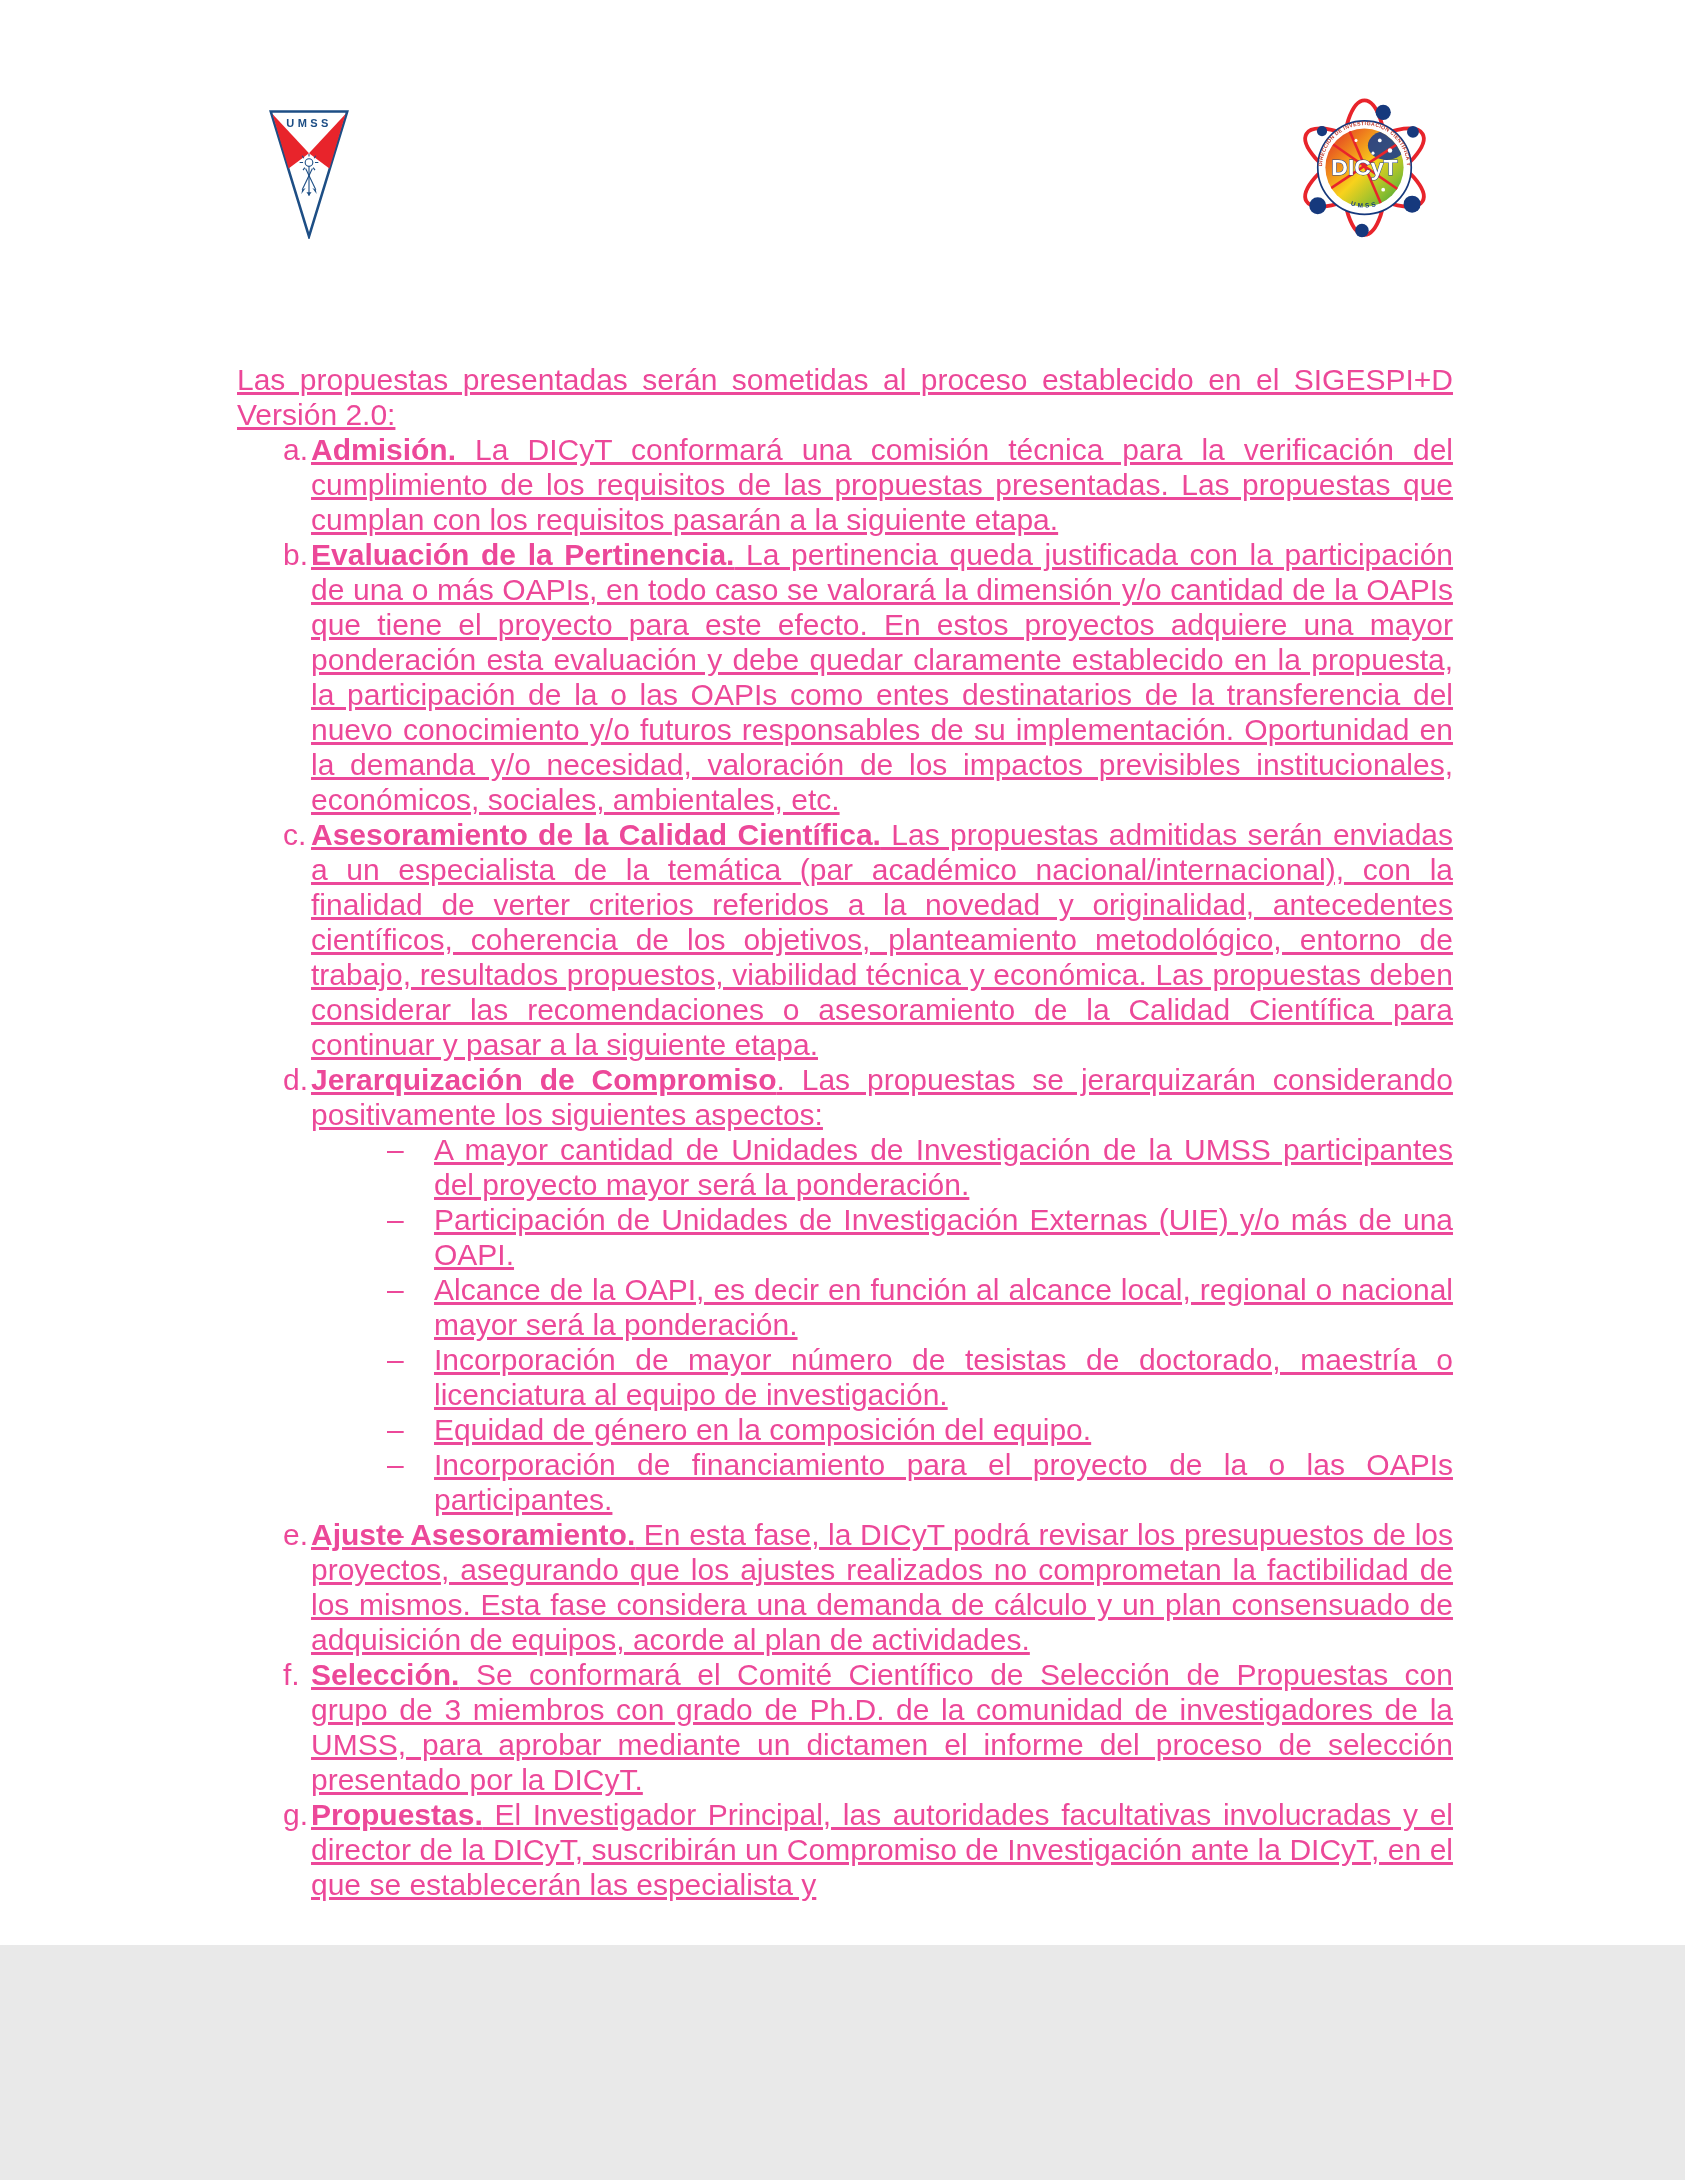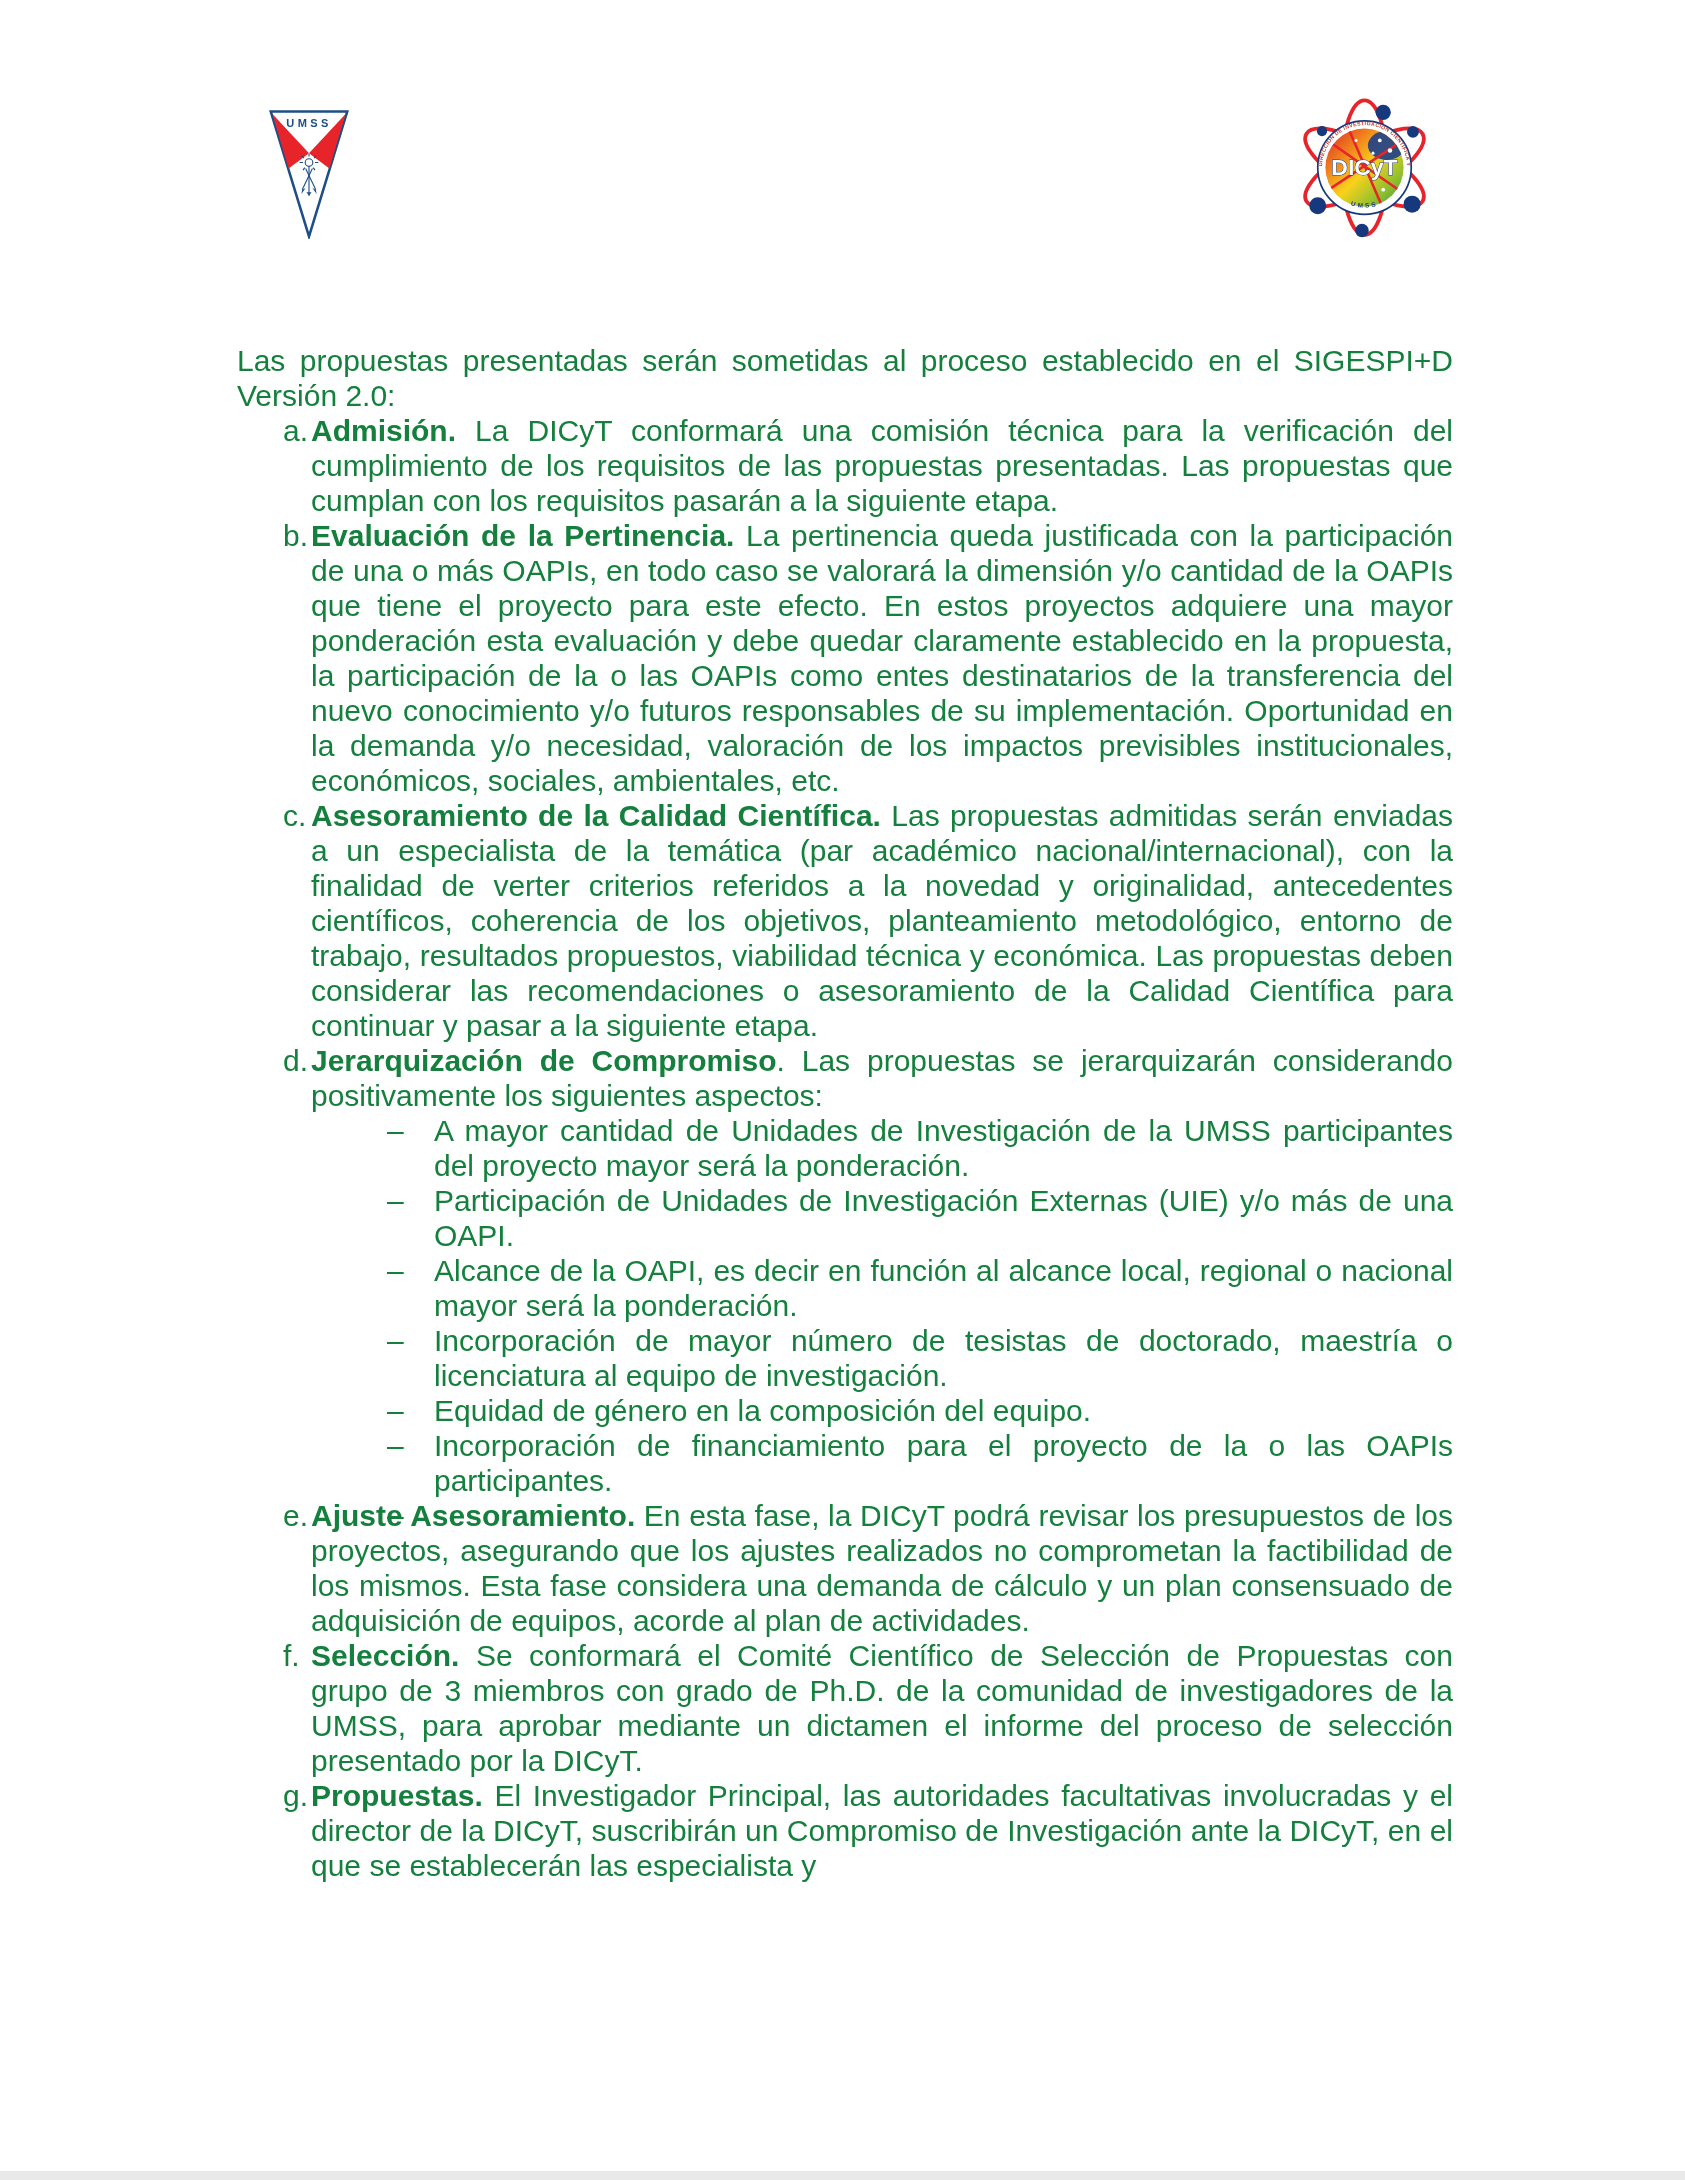--- a/index.html
+++ b/index.html
@@ -1,33 +1,34 @@
 <!DOCTYPE html>
 <html style="font-size:13.6px"><head>
 <meta charset="utf-8">
 <style>
   html,body { margin:0; padding:0; background:#e9e9e9; }
   .page {
     position:relative;
-    width:1686px; height:2171px;
+    width:1686px; height:1945px;
     background:#ffffff;
     font-family:"Liberation Sans", sans-serif;
-    color:#15803d;
+    color:#ec4899;
     overflow:hidden;
   }
   .logo { position:absolute; }
   .logo-umss  { left:268px; top:109px; width:82px;  height:130px; }
   .logo-dicyt { left:1288px; top:89px; width:153px; height:158px; }
 
   .content {
     position:absolute;
-    left:237px; top:343px; width:1216px;
+    left:237px; top:362px; width:1216px;
     font-size:30px; line-height:35px;
     text-align:justify;
     text-justify:inter-word;
+    text-decoration:underline;
   }
   .content p { margin:0; }
   .b { font-weight:bold; }
 
   .item { position:relative; padding-left:74px; }
   .item .letter { position:absolute; left:46px; top:0; }
 
   .sub { position:relative; margin-left:76px; padding-left:47px; }
   .sub .dash { position:absolute; left:0; top:0; }
 </style>

